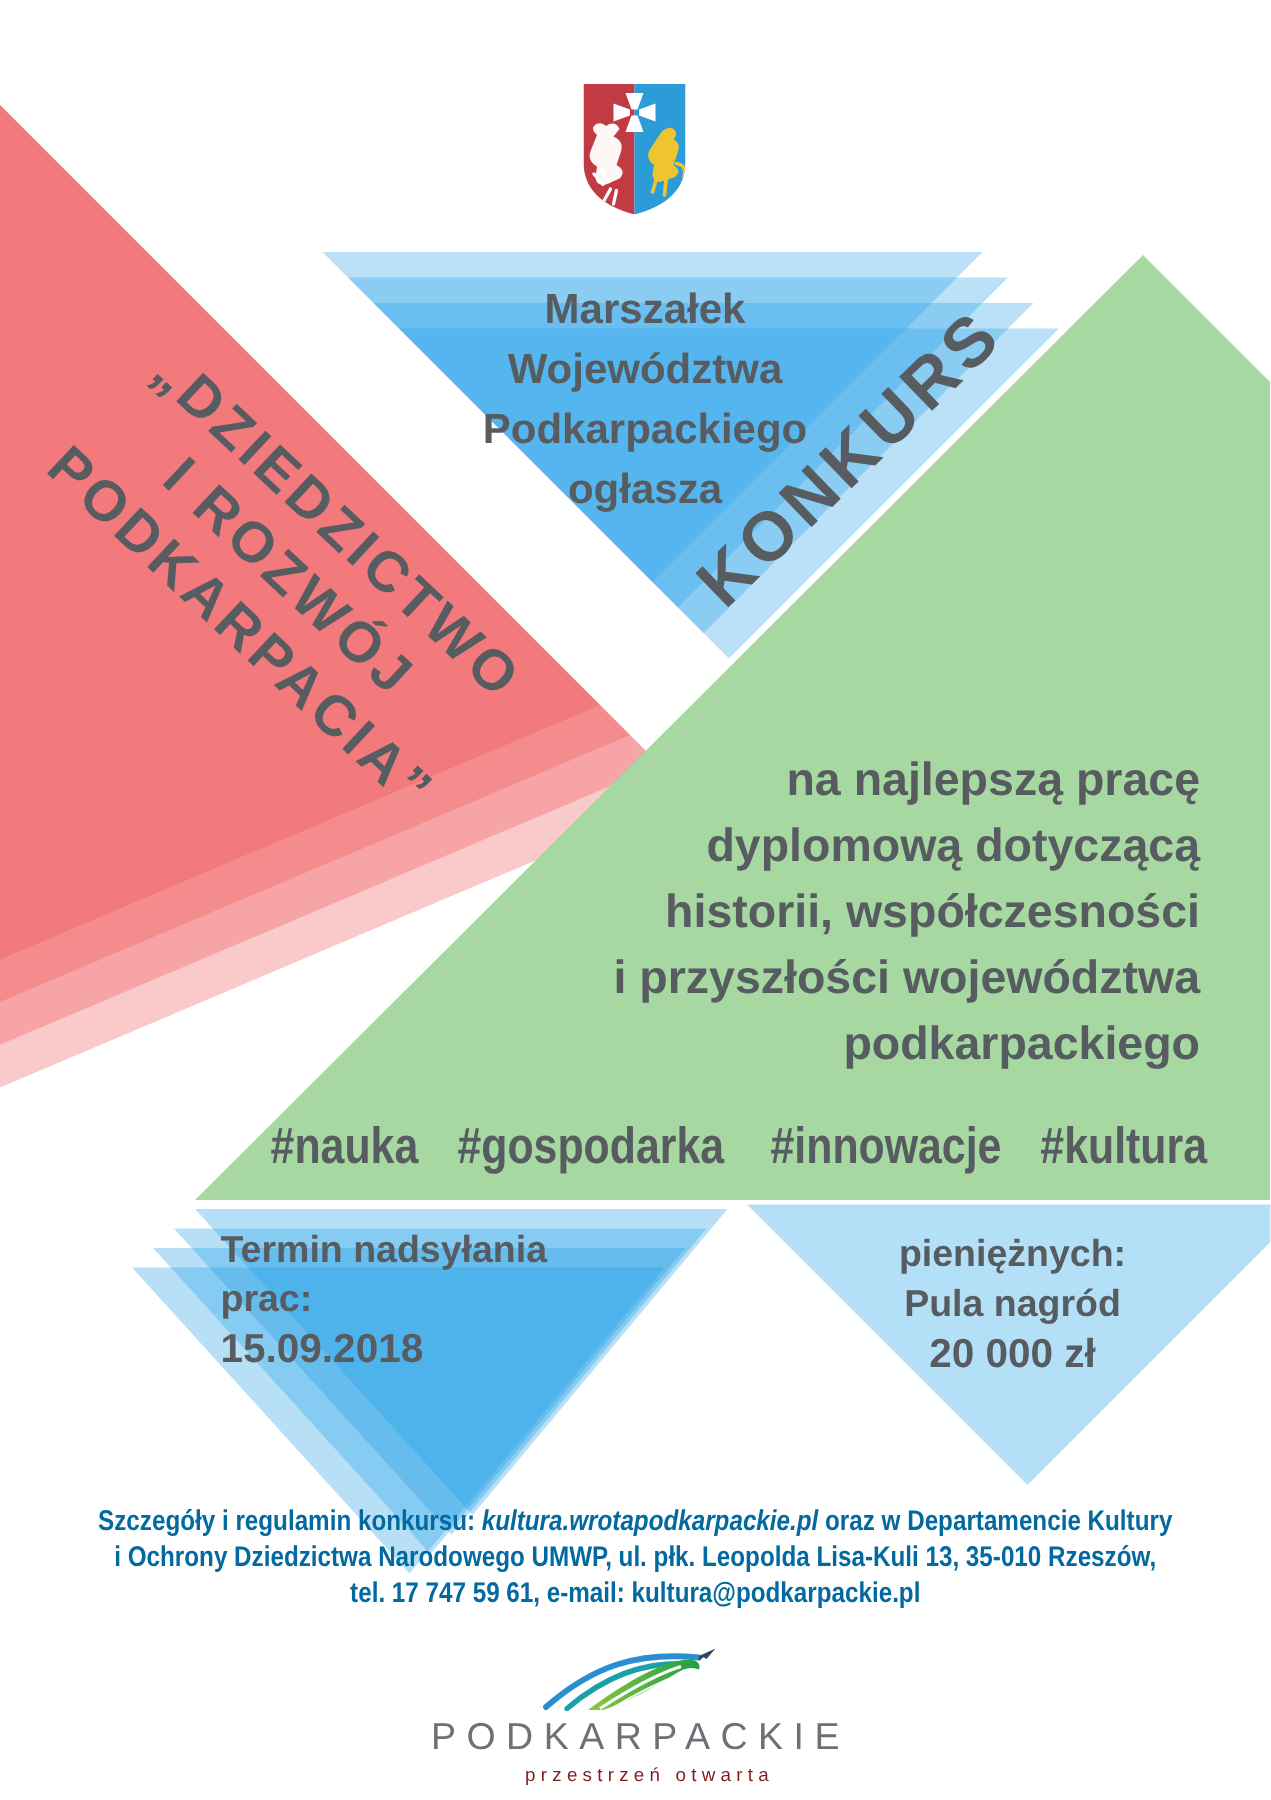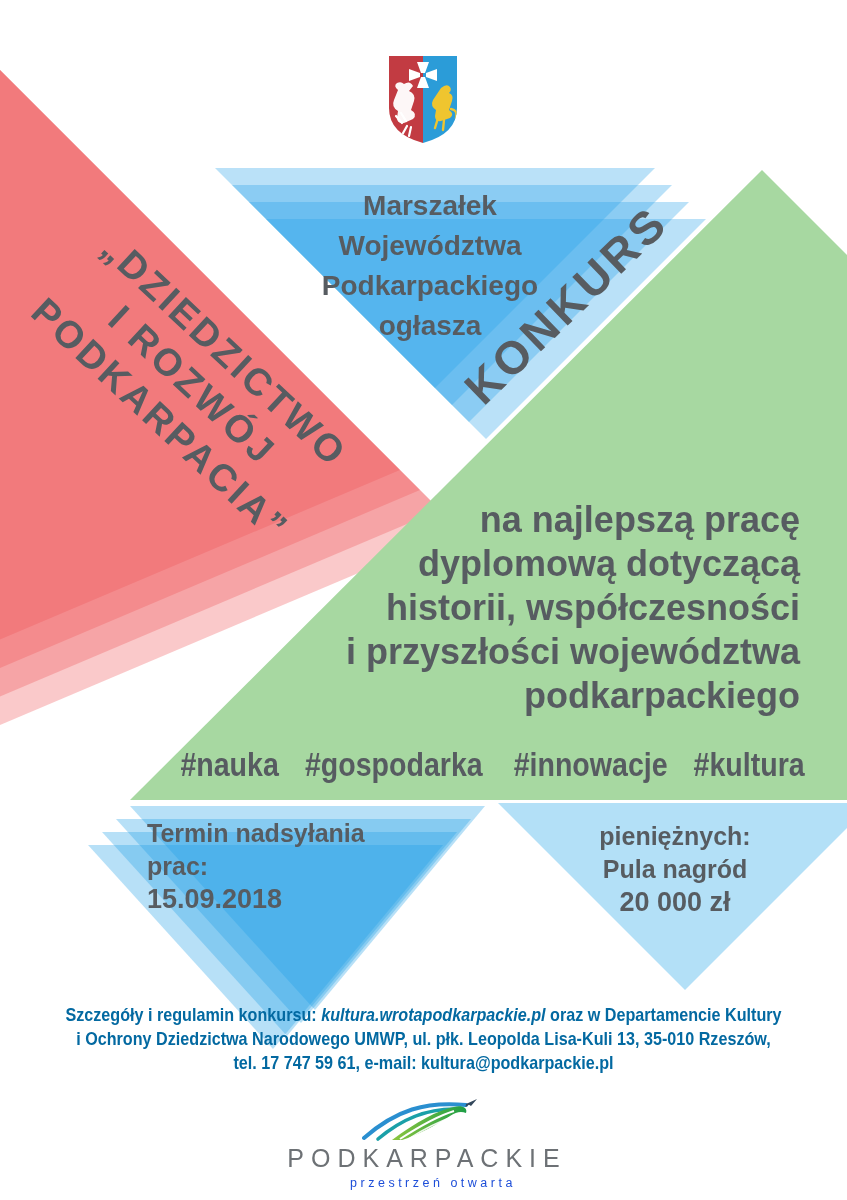--- a/index.html
+++ b/index.html
@@ -16,33 +16,33 @@
     color:#575c61;
     font-weight:bold;
     font-family:"Liberation Sans",sans-serif;
   }
   .announcer{left:230px;top:186px;width:400px;text-align:center;font-size:28px;line-height:40px;}
   .konkurs{left:416px;top:278px;width:300px;text-align:center;font-size:46px;letter-spacing:4px;
            transform:rotate(-44deg);transform-origin:center;}
   .comp-title{left:22px;top:315px;width:340px;height:141px;text-align:center;
               font-size:38px;line-height:47px;letter-spacing:3px;
               transform:rotate(43deg);transform-origin:center;}
-  .desc{right:47px;top:498px;width:600px;text-align:right;font-size:36px;line-height:44px;}
+  .desc{right:47px;top:498px;width:600px;text-align:right;font-size:31px;line-height:44px;}
   .hashtags{left:175px;top:745px;width:640px;display:flex;justify-content:flex-end;font-size:34px;}
   .hashtags span{display:inline-block;transform:scaleX(0.84);transform-origin:center;}
   .deadline{left:147px;top:817px;width:320px;text-align:left;font-size:25px;line-height:33px;}
   .prize{left:515px;top:820px;width:320px;text-align:center;font-size:25px;line-height:33px;}
   .bigline{font-size:27px;}
   .footer{left:0;right:0;top:1003px;text-align:center;font-size:19px;line-height:24px;color:#0369a1;}
   .footer .fline{display:block;transform:scaleX(0.85);transform-origin:center;white-space:nowrap;}
   .footer .site{font-style:italic;}
   .logo{left:0;right:0;top:1096px;text-align:center;font-weight:normal;}
   .logo svg{display:block;margin:0 auto;}
   .logo-title{font-size:25px;letter-spacing:7px;color:#6d7175;margin-top:2px;padding-left:7px;}
-  .logo-tagline{font-size:12.5px;letter-spacing:3.5px;color:#1d4ed8;margin-top:3px;padding-left:19px;}
+  .logo-tagline{font-size:12.5px;letter-spacing:3.5px;color:#7f1d1d;margin-top:3px;padding-left:19px;}
   .crest{position:absolute;left:386px;top:54px;}
 </style>
 </head>
 <body>
 
 <div class="poster">
 
   <svg class="shapes" width="847" height="1200" viewBox="0 0 847 1200">
 
     <g fill="#f1565b">

